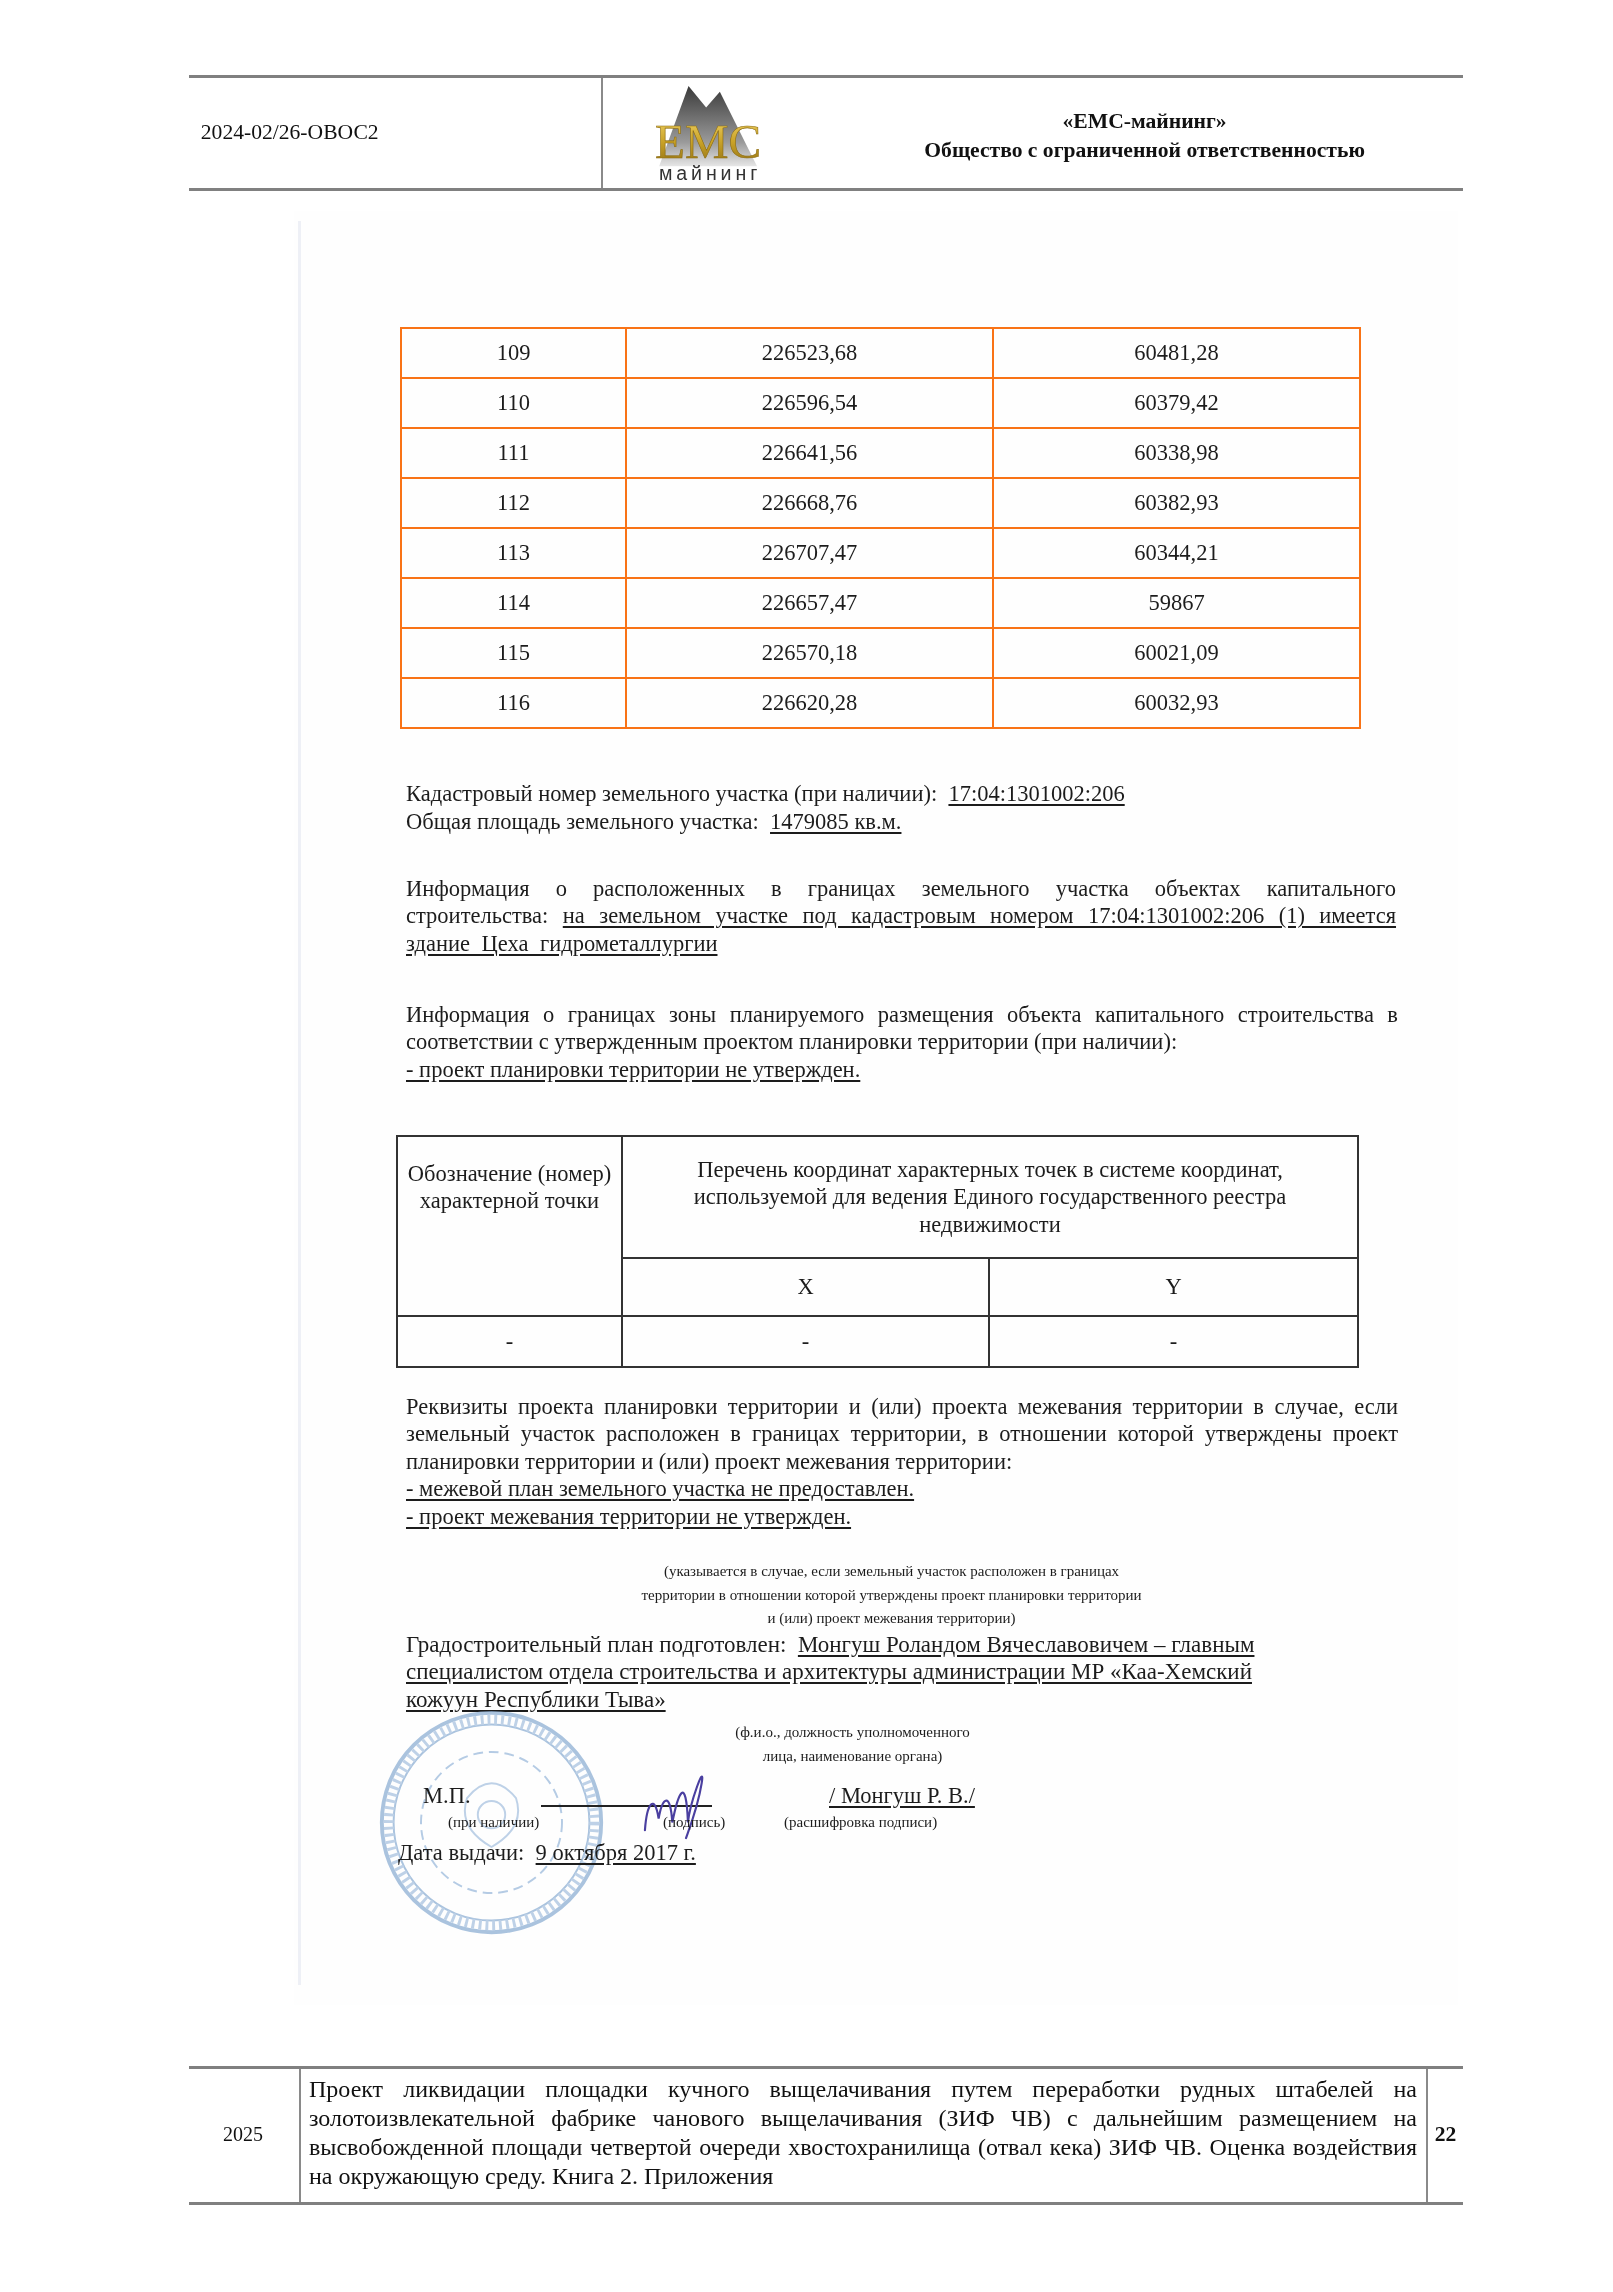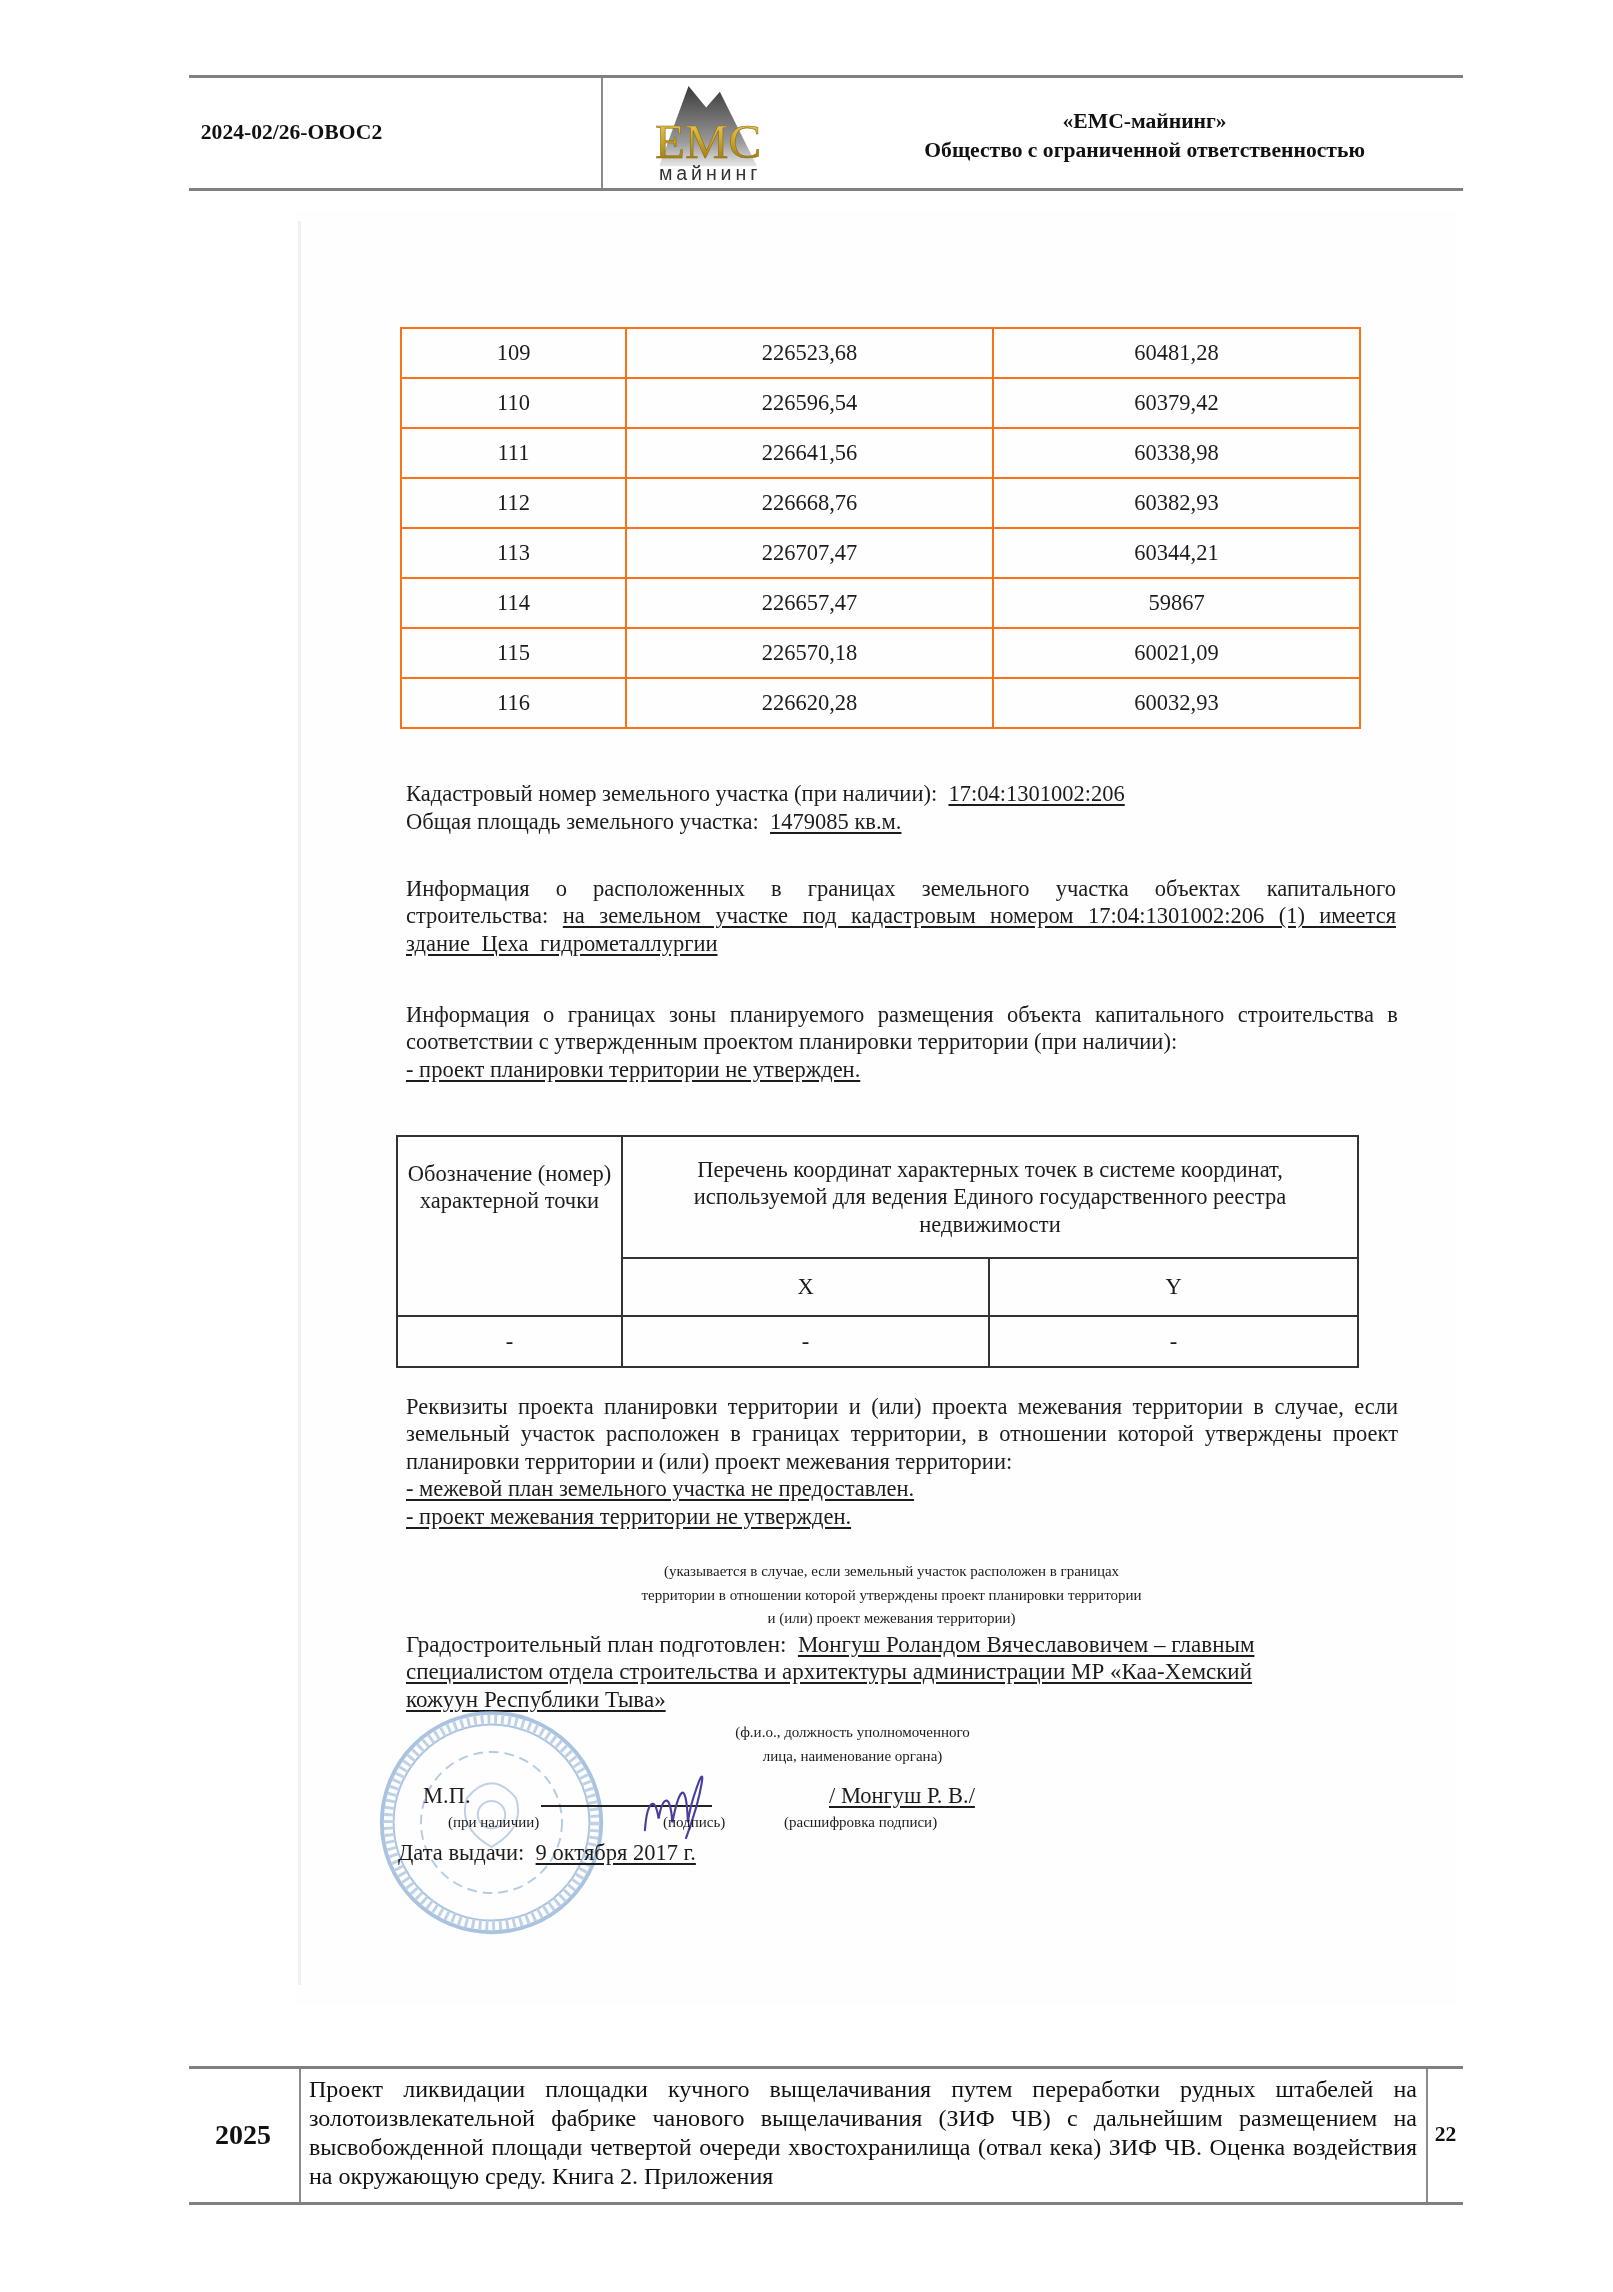--- a/index.html
+++ b/index.html
@@ -3,21 +3,21 @@
   <meta charset="utf-8">
   <style>
     html, body { margin: 0; padding: 0; background: #ffffff; }
     body { width: 1613px; height: 2293px; position: relative; overflow: hidden;
            font-family: "Liberation Serif", "DejaVu Serif", serif; color: #1c1c1c; }
 
     
     .hdr { position: absolute; left: 189px; top: 75px; width: 1274px; height: 116px;
            border-top: 3.9px solid #808080; border-bottom: 3.9px solid #808080; box-sizing: border-box; }
     .hdr .code { position: absolute; left: 11.8px; top: 0; height: 108px; width: 392px;
-                 display: flex; align-items: center; font-weight: bold; font-size: 21.6px; color: #111; }
+                 display: flex; align-items: center; font-weight: normal; font-size: 21.6px; color: #111; }
     .hdr .vsep { position: absolute; left: 412px; top: 0; bottom: 0; width: 2px; background: #8a8a8a; }
     .hdr .logo { position: absolute; left: 431px; top: 0; width: 186px; height: 108px; }
     .hdr .org { position: absolute; left: 647px; right: 9.8px; top: 29px; text-align: center;
                 font-weight: bold; font-size: 21.6px; line-height: 29px; color: #111; }
 
     
     .scan { position: absolute; left: 294px; top: 211px; width: 1164px; height: 1794px; background: #fefefe; }
     .scan .edge { position: absolute; left: 3.9px; top: 9.8px; width: 2.9px; height: 1764px; background: #eef0f6; }
 
     
@@ -38,21 +38,21 @@
     .small { position: absolute; font-size: 15px; line-height: 23.5px; text-align: center; }
 
     
     .stamp { position: absolute; left: 374px; top: 1705px; width: 235px; height: 235px; }
     .sig { position: absolute; left: 627px; top: 1754px; width: 118px; height: 88px; }
 
     
     .ftr { position: absolute; left: 189px; top: 2066px; width: 1274px; height: 139px;
            border-top: 3.9px solid #808080; border-bottom: 3.9px solid #808080; box-sizing: border-box; }
     .ftr .year { position: absolute; left: 0; top: 0; width: 108px; height: 131px; display: flex;
-                 align-items: center; justify-content: center; font-weight: bold; font-size: 28px; color: #111; }
+                 align-items: center; justify-content: center; font-weight: normal; font-size: 20px; color: #111; }
     .ftr .vsep1 { position: absolute; left: 110px; top: 0; bottom: 0; width: 2px; background: #8a8a8a; }
     .ftr .vsep2 { position: absolute; left: 1237px; top: 0; bottom: 0; width: 2px; background: #8a8a8a; }
     .ftr .title { position: absolute; left: 120px; top: 5.9px; width: 1108px; font-size: 24px; line-height: 29px;
                   text-align: justify; color: #111; }
     .ftr .page { position: absolute; left: 1239px; top: 0; width: 35px; height: 131px; display: flex;
                  align-items: center; justify-content: center; font-weight: bold; font-size: 21.6px; color: #111; }
   </style>
 </head>
 <body>
 

